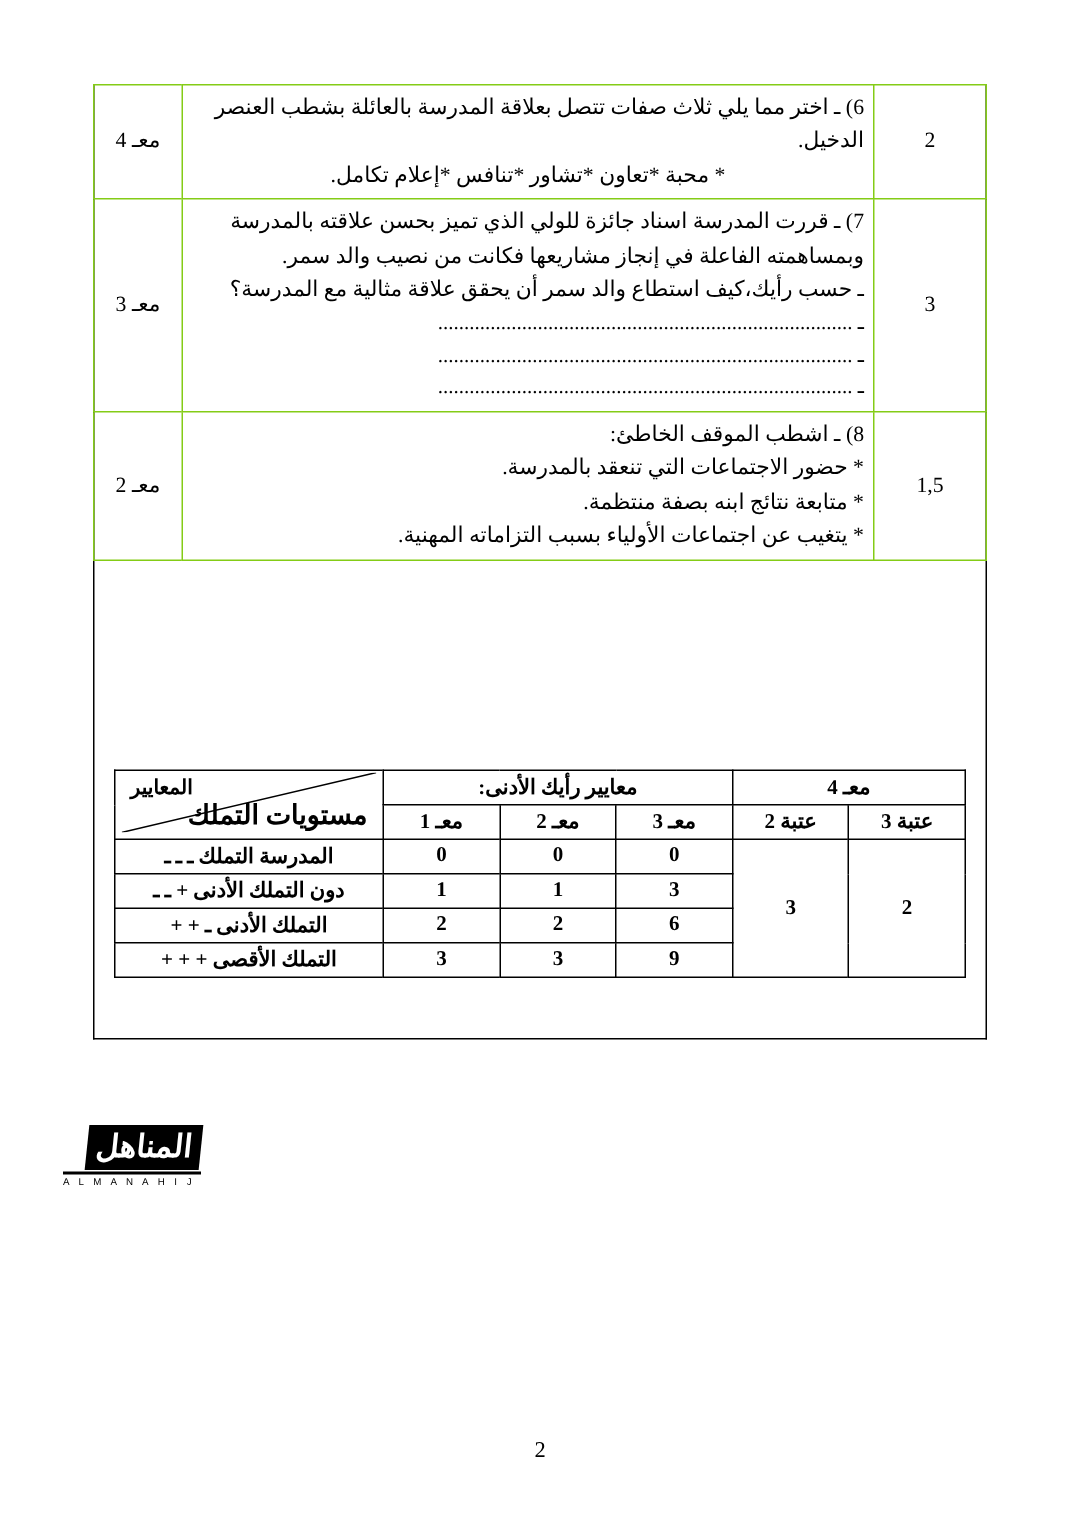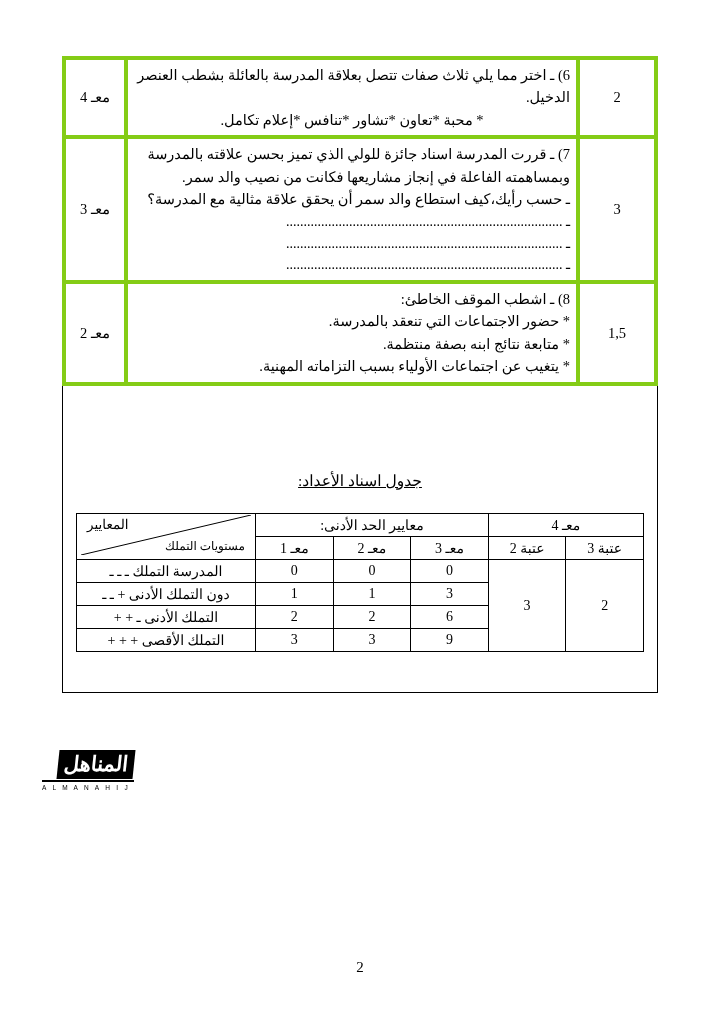--- a/index.html
+++ b/index.html
@@ -26,21 +26,21 @@
   
   .exam-table {
     position: absolute;
     top: 56px;
     left: 62px;
     width: 596px;
     border-collapse: collapse;
     table-layout: fixed;
   }
   .exam-table td {
-    border: 4px solid #84cc16;
+    border: 1px solid #84cc16;
     vertical-align: middle;
     padding: 4px 6px;
     font-size: 14.5px;
     line-height: 1.55;
   }
   .col-crit { width: 46px; text-align: center; font-size: 14px; }
   .col-score { width: 62px; text-align: center; font-size: 15px; }
   .col-body { text-align: right; }
 
   .q-line { display: block; text-align: right; }
@@ -80,21 +80,21 @@
     width: 568px;
   }
   .grading-table {
     width: 100%;
     border-collapse: collapse;
     table-layout: fixed;
   }
   .grading-table td, .grading-table th {
     border: 1px solid #000;
     font-size: 14px;
-    font-weight: normal;
+    font-weight: bold;
     padding: 1px 4px;
     text-align: center;
     height: 20px;
   }
   .g-label { text-align: right; width: 170px; font-size: 13.5px; }
   .g-num { width: 78px; }
   .g-seuil { width: 58px; }
 
   .diag-cell {
     position: relative;
@@ -103,21 +103,21 @@
     height: 42px;
     overflow: hidden;
   }
   .diag-cell svg { position: absolute; inset: 0; width: 100%; height: 100%; }
   .diag-top {
     position: absolute; top: 1px; left: 6px;
     font-size: 13.5px;
   }
   .diag-bot {
     position: absolute; bottom: 1px; right: 6px;
-    font-size: 12px;
+    font-size: 18px;
   }
 
   
   .logo {
     position: absolute;
     top: 750px;
     left: 38px;
     width: 96px;
     height: 46px;
   }
@@ -196,28 +196,27 @@
           <span class="q-center">8) ـ اشطب الموقف الخاطئ:</span>
           <span class="q-center">* حضور الاجتماعات التي تنعقد بالمدرسة.</span>
           <span class="q-center">* متابعة نتائج ابنه بصفة منتظمة.</span>
           <span class="q-center">* يتغيب عن اجتماعات الأولياء بسبب التزاماته المهنية.</span>
         </td>
         <td class="col-crit">معـ 2</td>
       </tr>
     </tbody>
   </table>
 
-  <div class="grading-title">جدول اسناد الأعداد:</div>
 
   <div class="grading-wrap" style="top:513px;">
     <table class="grading-table">
       <tbody>
         <tr>
           <td colspan="2">معـ 4</td>
-          <td colspan="3">معايير الحد الأدنى:</td>
+          <td colspan="3">معايير رأيك الأدنى:</td>
           <td class="g-label" rowspan="2" style="vertical-align:top;">
             <div class="diag-cell" style="height:40px;">
               <svg viewBox="0 0 170 40" preserveAspectRatio="none">
                 <line x1="170" y1="0" x2="0" y2="40" stroke="#000" stroke-width="1"></line>
               </svg>
               <span class="diag-top">المعايير</span>
               <span class="diag-bot">مستويات التملك</span>
             </div>
           </td>
         </tr>

